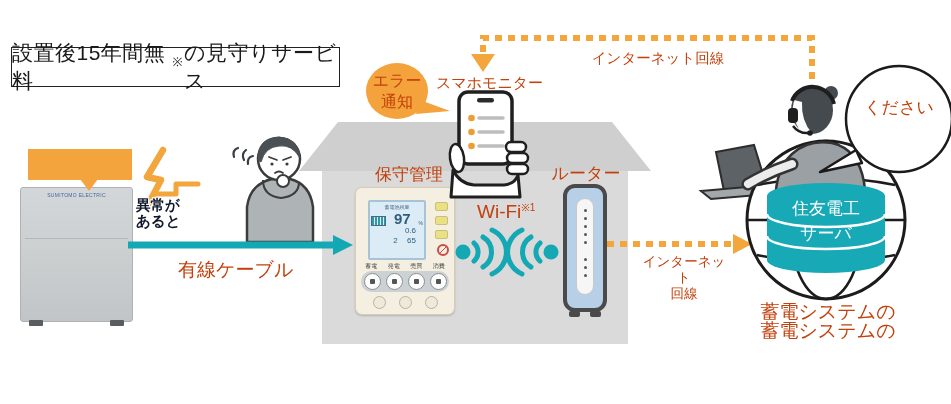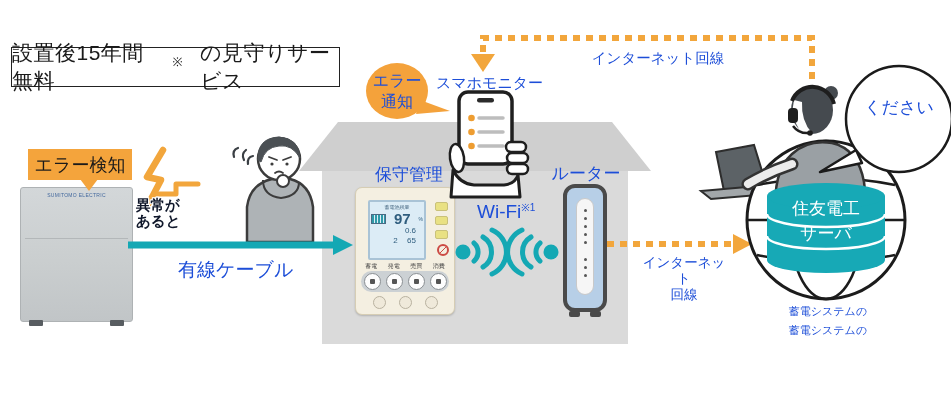--- a/index.html
+++ b/index.html
@@ -3,21 +3,21 @@
 <meta charset="utf-8">
 <style>
   html,body{margin:0;padding:0;background:#fff;}
   .stage{position:relative;width:951px;height:404px;background:#ffffff;overflow:hidden;
          font-family:"Liberation Sans",sans-serif;color:#1a1a1a;}
   .abs{position:absolute;}
   svg.layer{position:absolute;left:0;top:0;pointer-events:none;}
 
   
   .title-box{left:11px;top:47px;width:327px;height:38px;background:#fff;border:1.5px solid #222;
-    display:flex;align-items:center;justify-content:center;font-size:21px;letter-spacing:.5px;gap:16px;}
+    display:flex;align-items:center;justify-content:center;font-size:21px;letter-spacing:.5px;}
   .title-box .note{font-size:12px;align-self:flex-start;padding-top:5px;margin:0 1px 0 5px;}
 
   
   .err-detect{left:28px;top:149px;width:104px;height:31px;background:#F4A43C;
     display:flex;align-items:center;justify-content:center;font-size:18px;}
   .err-detect .ptr{position:absolute;left:52px;top:30px;width:0;height:0;
     border-left:9px solid transparent;border-right:9px solid transparent;border-top:12px solid #F4A43C;}
 
   .abnormal{left:136px;top:197px;width:56px;font-size:14.5px;font-weight:bold;color:#0f172a;line-height:16px;
     text-shadow:-1px -1px 0 #fff,1px -1px 0 #fff,-1px 1px 0 #fff,1px 1px 0 #fff,0 1px 0 #fff,0 -1px 0 #fff,1px 0 0 #fff,-1px 0 0 #fff;}
@@ -29,21 +29,21 @@
   .battery .divider{position:absolute;top:50px;left:4px;right:4px;height:1px;background:#b3b7b9;}
   .battery .foot{position:absolute;bottom:-5px;width:14px;height:6px;background:#585d61;border-radius:1px;}
   .battery .foot.l{left:8px;} .battery .foot.r{right:8px;}
 
   
   .remote{left:355px;top:187px;width:98px;height:126px;background:#f4efe1;border:1px solid #d6cdb4;
     border-radius:7px;box-shadow:0 1px 2px rgba(0,0,0,.18);}
   .remote .screen{position:absolute;left:12px;top:12px;width:58px;height:60px;background:#dcecf6;
     border:2px solid #a9c3d6;border-radius:2px;box-sizing:border-box;}
   .remote .scr-title{font-size:5px;color:#4a6a84;text-align:center;margin-top:2px;}
-  .remote .scr-main{display:flex;align-items:center;justify-content:center;gap:8px;margin-top:1px;}
+  .remote .scr-main{display:flex;align-items:flex-end;justify-content:center;gap:8px;margin-top:1px;}
   .remote .batt-glyph{width:13px;height:8px;border:1px solid #4a6a84;
     background:repeating-linear-gradient(90deg,#2e9aa8 0 2px,#dcecf6 2px 3px);}
   .remote .pct{font-size:15px;font-weight:bold;color:#2f5d7e;line-height:15px;}
   .remote .pct-unit{font-size:5px;color:#2f5d7e;}
   .remote .scr-row{text-align:right;padding-right:8px;font-size:8px;color:#2f5d7e;line-height:10px;}
   .remote .chip{position:absolute;right:6px;width:11px;height:7px;background:#e9e183;border:1px solid #c9c17a;border-radius:2px;}
   .remote .stop{position:absolute;right:5px;top:56px;width:12px;height:12px;border:2px solid #cc4b44;border-radius:50%;
     box-sizing:border-box;background:linear-gradient(135deg,transparent 44%,#cc4b44 44% 56%,transparent 56%);}
   .remote .lbl-row{position:absolute;left:4px;right:4px;top:74px;display:flex;}
   .remote .lbl-row span{flex:1;text-align:center;font-size:6px;color:#444;}
@@ -60,33 +60,33 @@
     border-radius:12px;box-sizing:border-box;}
   .router .panel{position:absolute;left:50%;transform:translateX(-50%);top:10px;width:18px;height:97px;
     background:#f6f6f6;border:1px solid #c9c9c9;border-radius:9px;display:flex;flex-direction:column;
     align-items:center;padding-top:7px;box-sizing:border-box;}
   .router .dot{width:3px;height:3px;background:#565656;border-radius:50%;margin:2.5px 0;}
   .router .gap{height:9px;}
   .router .foot{position:absolute;bottom:-9px;width:11px;height:6px;background:#4a4a4a;border-radius:2px;}
   .router .foot.l{left:2px;} .router .foot.r{right:2px;}
 
   
-  .lbl{position:absolute;color:#1d4ed8;}
+  .lbl{position:absolute;color:#c2410c;}
   .lbl-cable{left:178px;top:257px;font-size:19px;}
   .lbl-remocon{left:375px;top:163px;font-size:17px;}
   .lbl-router{left:550px;top:162px;width:72px;text-align:center;font-size:17px;}
   .lbl-wifi{left:477px;top:200px;font-size:19px;}
   .lbl-wifi sup{font-size:10px;}
   .lbl-phone{left:436px;top:74px;font-size:15px;}
   .lbl-inet-top{left:576px;top:49px;width:164px;text-align:center;font-size:14.5px;}
-  .lbl-inet-right{left:639px;top:255px;width:90px;text-align:center;font-size:13.5px;line-height:16px;}
+  .lbl-inet-right{left:639px;top:255px;width:90px;text-align:center;font-size:13.5px;line-height:16px;font-family:Liberation Mono, monospace;}
   .txt-err-notify{left:367px;top:70px;width:60px;text-align:center;font-size:16px;line-height:21px;}
   .txt-server{left:769px;top:197px;width:114px;text-align:center;color:#fff;font-size:17px;line-height:24.5px;font-weight:500;}
   .txt-agent{left:849px;top:97px;width:100px;text-align:center;font-size:17px;line-height:22px;}
-  .txt-monitor{left:748px;top:302px;width:160px;text-align:center;font-size:11px;line-height:19px;}
+  .txt-monitor{left:748px;top:302px;width:160px;text-align:center;font-size:19px;line-height:19px;}
 </style>
 </head>
 <body>
 
 <div class="stage">
 
   <svg class="layer" width="951" height="404" viewBox="0 0 951 404">
     <polygon points="299,171 338,122 612,122 651,171" fill="#cfcfcf"></polygon>
     <rect x="322" y="171" width="306" height="173" fill="#dadada"></rect>
   </svg>
@@ -267,21 +267,20 @@
     </g>
   </svg>
 
   <div class="abs title-box">
     <span>設置後15年間無料</span>
     <span class="note">※</span>
     <span>の見守りサービス</span>
   </div>
 
   <div class="abs err-detect">
-    <span>エラー検知</span>
     <span class="ptr"></span>
   </div>
 
   <div class="abs abnormal">
     <div>異常が</div>
     <div>あると</div>
   </div>
 
   <div class="lbl lbl-cable">有線ケーブル</div>
   <div class="lbl lbl-remocon">保守管理</div>

